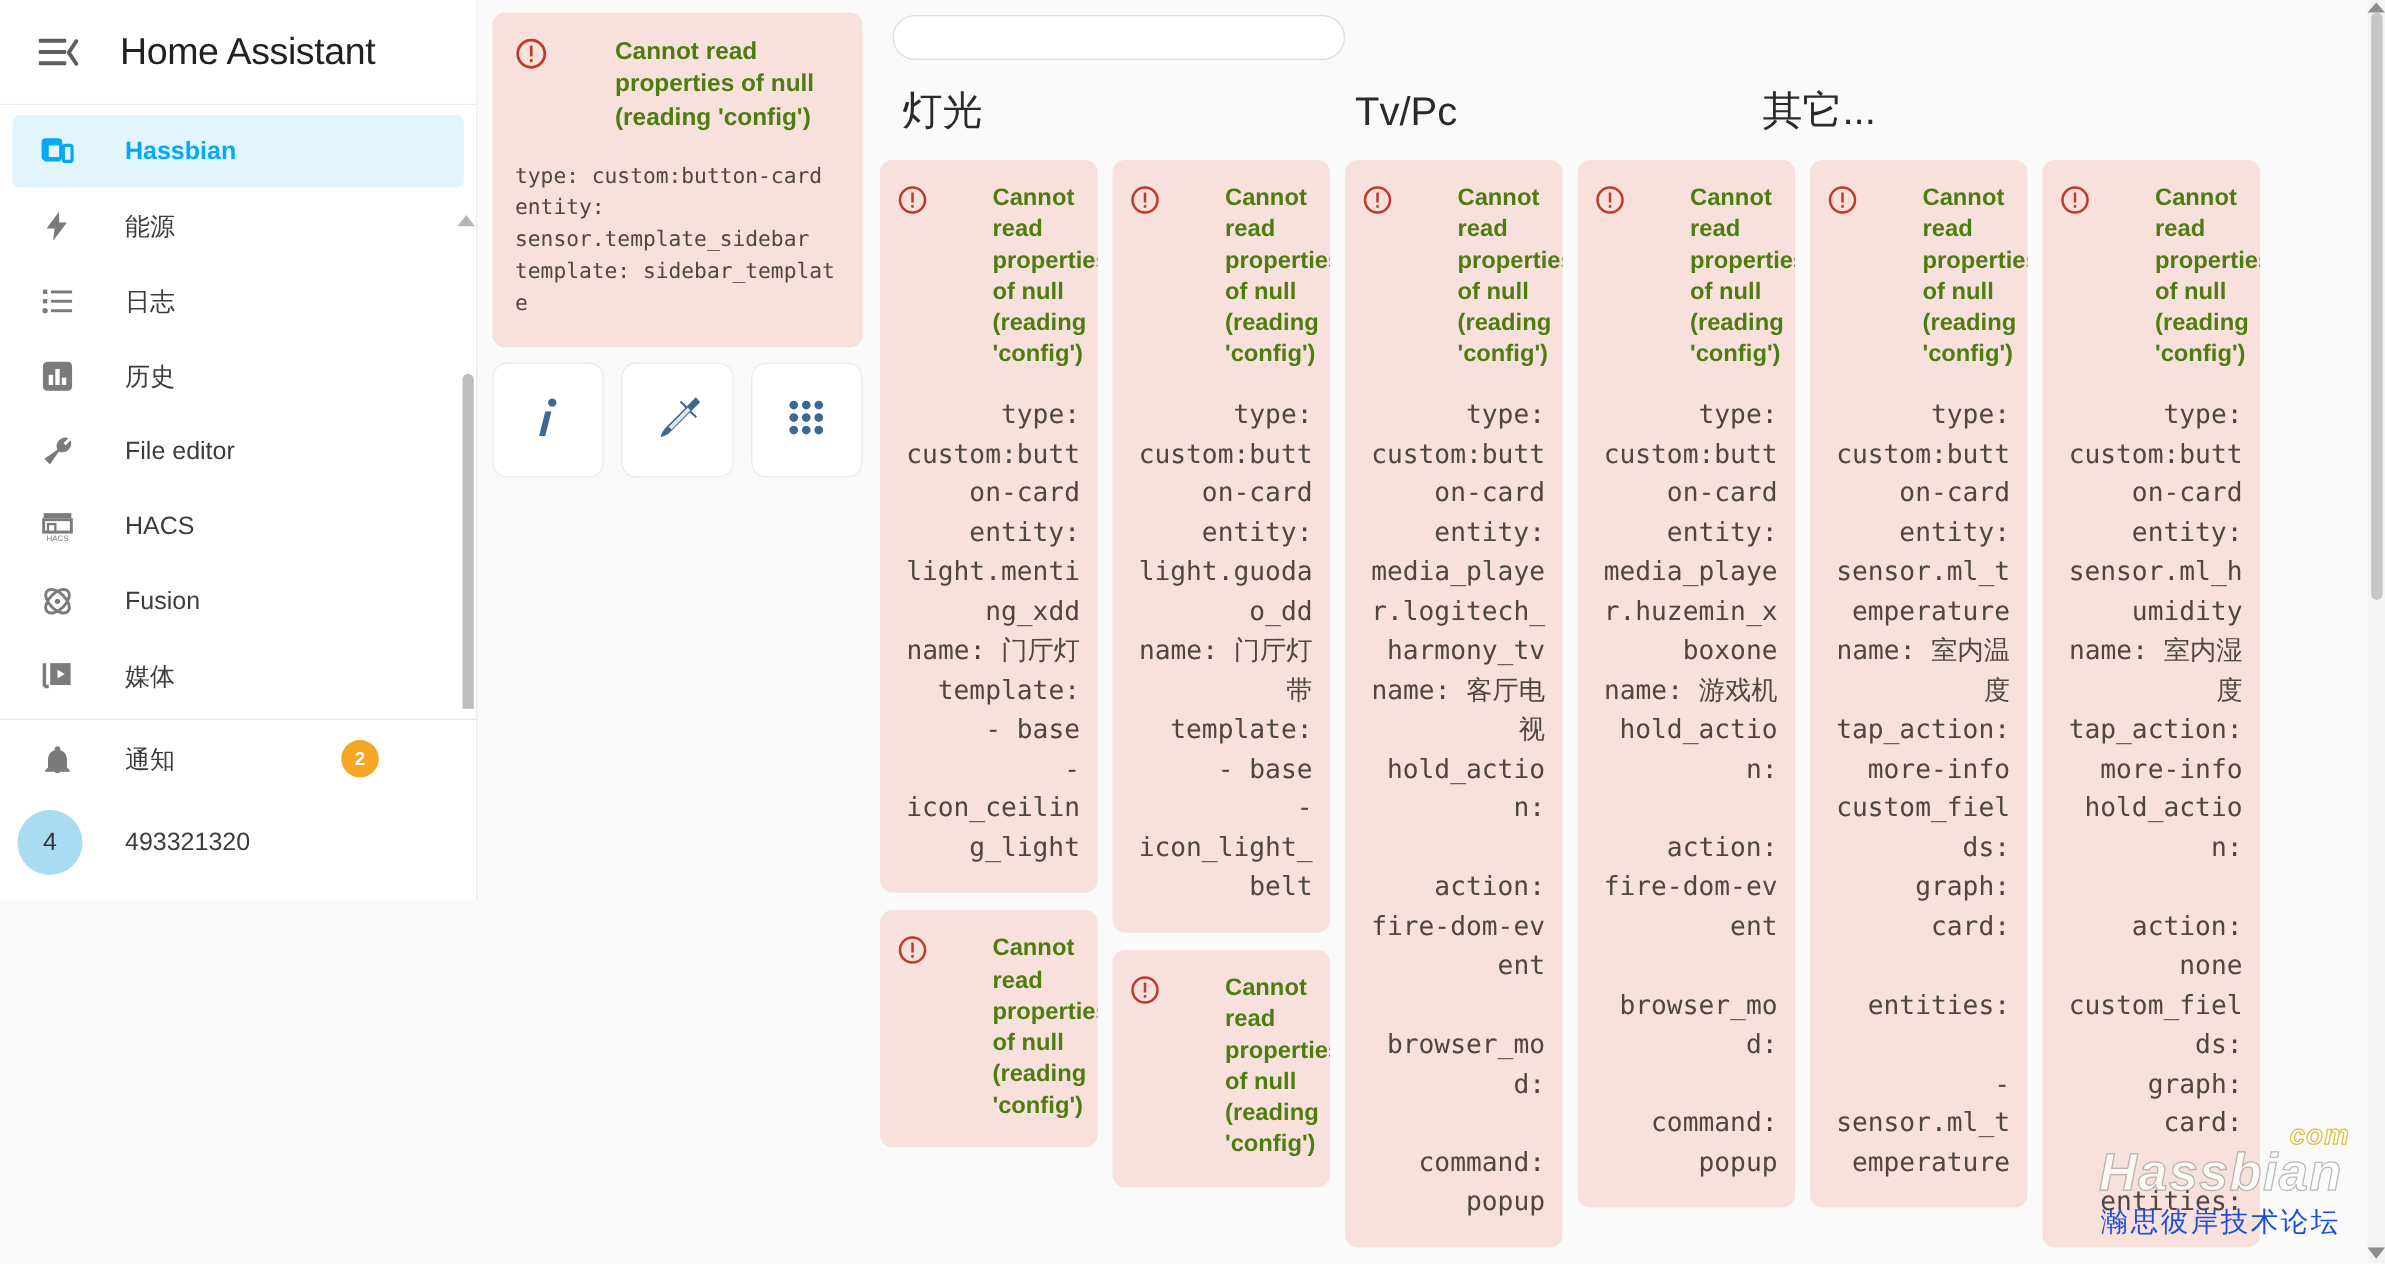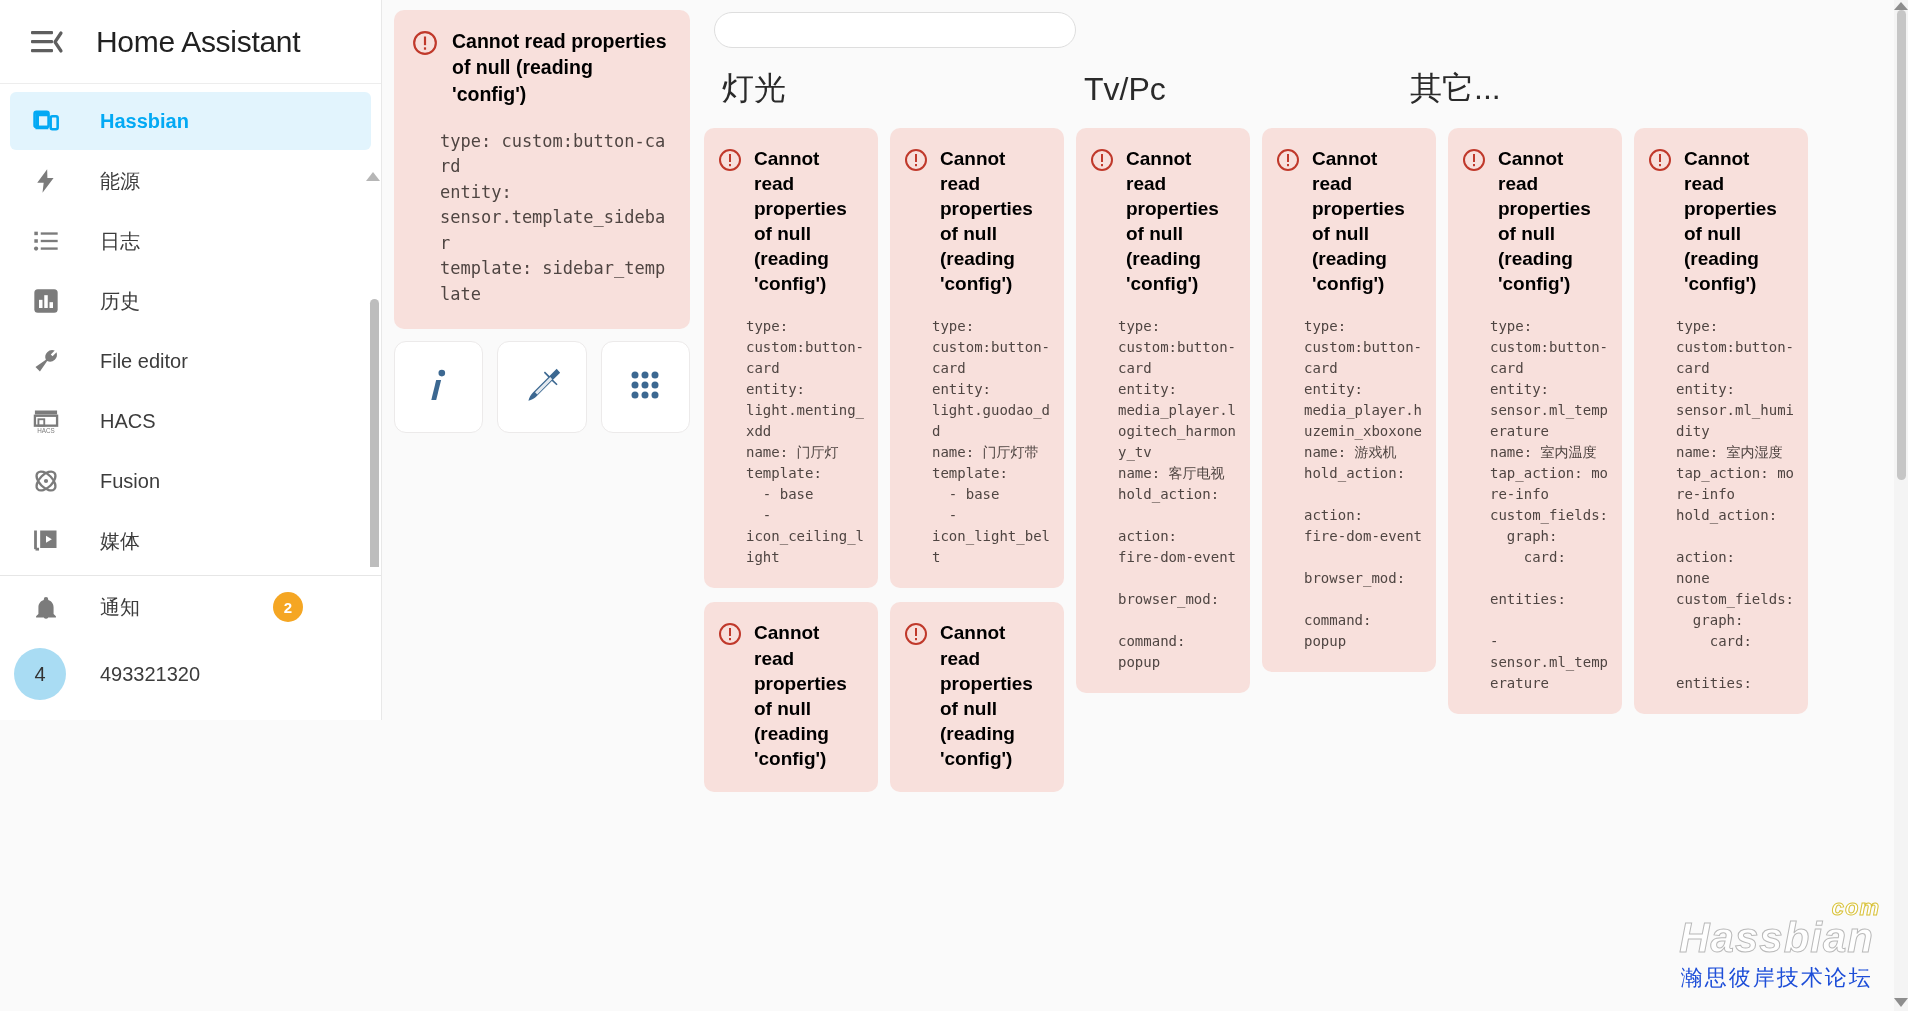--- a/index.html
+++ b/index.html
@@ -133,33 +133,33 @@
     overflow: hidden;
   }
   .err-head {
     display: flex; align-items: flex-start; gap: 14px;
   }
   .err-ico {
     flex: 0 0 26px; width: 26px; height: 26px;
     margin-top: 2px;
   }
   .err-title {
-    font-size: 19px; font-weight: 700; color: #000000;
+    font-size: 19px; font-weight: 700; color: #4d7c0f;
     line-height: 1.35;
+    margin-left: 40px;
   }
   .err-body {
     margin-top: 22px;
     font-family: "DejaVu Sans Mono", "Liberation Mono", monospace;
     font-size: 17px;
     line-height: 1.45;
     color: #4f4542;
     white-space: pre-wrap;
     word-break: break-all;
     overflow-wrap: anywhere;
-    margin-left: 28px;
   }
 
   
   .col-first .errcard { padding: 18px 20px 22px 18px; }
   .col-first .err-title { font-size: 19.5px; }
   .col-first .err-body { font-size: 17px; line-height: 1.5; }
 
   .btnrow { display: flex; gap: 14px; padding-left: 0px; }
   .iconbtn {
     width: 92px; height: 92px;
@@ -205,21 +205,21 @@
   .grid {
     display: flex;
     gap: 12px;
     margin-top: 12px;
     align-items: flex-start;
   }
   .gcol { display: flex; flex-direction: column; gap: 14px; width: 174px; flex: 0 0 174px; }
   .gcol .errcard { padding: 18px 14px 20px 14px; }
   .gcol .err-head { gap: 10px; }
   .gcol .err-title { font-size: 19px; line-height: 1.32; }
-  .gcol .err-body { font-size: 14px; line-height: 1.5; margin-top: 20px; }
+  .gcol .err-body { font-size: 21px; line-height: 1.5; margin-top: 20px; text-align: right; }
 
   
   .watermark {
     position: absolute;
     right: 34px; bottom: 18px;
     pointer-events: none;
     text-align: center;
     user-select: none;
   }
   .wm-main {

